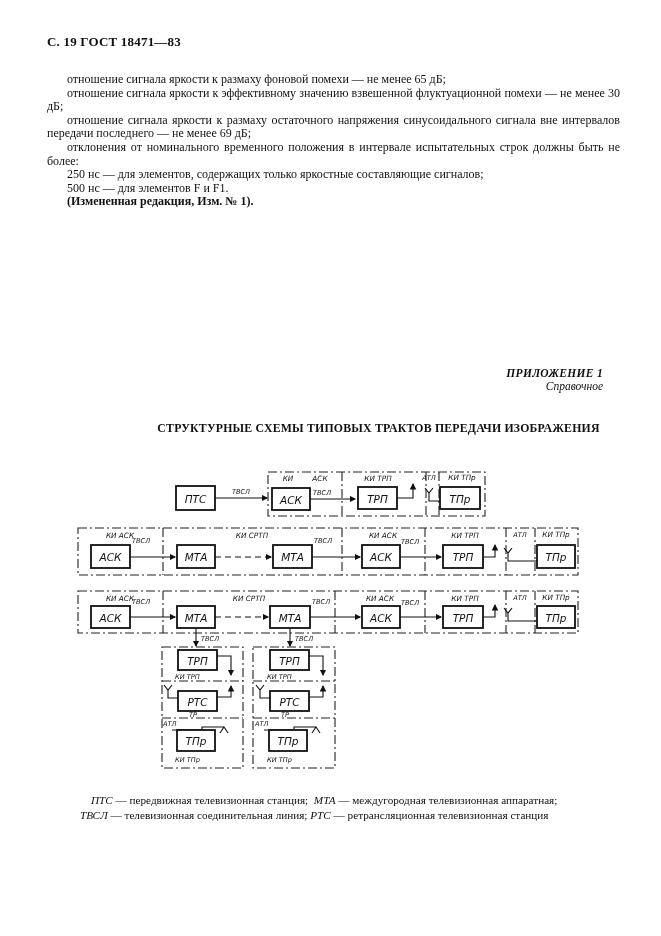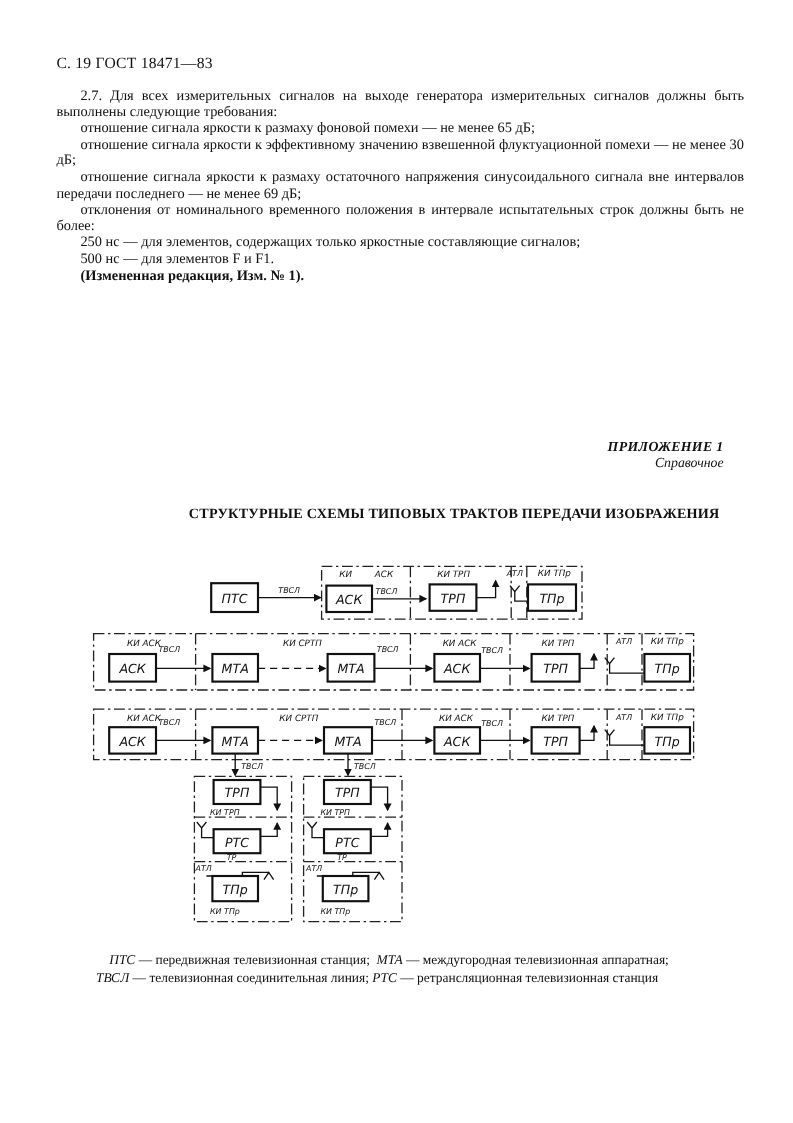--- a/index.html
+++ b/index.html
@@ -1,19 +1,19 @@
 <!DOCTYPE html>
 <html><head>
 <meta charset="utf-8">
 <style>
   html,body{margin:0;padding:0;}
   body{width:661px;height:936px;background:#ffffff;position:relative;overflow:hidden;
        font-family:"Liberation Serif", serif;color:#111;}
   .abs{position:absolute;}
-  .page-header{left:47px;top:45px;font-size:13px;font-weight:normal;letter-spacing:.2px;}
+  .page-header{left:47px;top:34px;font-size:13px;font-weight:bold;letter-spacing:.2px;}
   .bodytext{left:47px;top:73px;width:573px;font-size:12px;line-height:13.6px;text-align:justify;}
   .bodytext p{margin:0;text-indent:20px;}
   .bodytext p.b{font-weight:bold;}
   .appendix{right:58px;top:367px;text-align:right;font-style:italic;font-size:11.5px;line-height:13px;}
   .appendix .a1{font-weight:bold;letter-spacing:.3px;}
   .doc-title{left:0;top:421px;width:661px;text-align:center;font-weight:bold;font-size:11.8px;letter-spacing:.2px;padding-left:48px;}
   .legend{left:80px;top:793px;width:535px;font-size:11.2px;line-height:15px;}
   .legend .l1{padding-left:11px;}
   .legend i{font-style:italic;}
   svg{display:block;}
@@ -25,21 +25,20 @@
   .wire{fill:none;stroke:#111;stroke-width:1.1;}
   .wired{fill:none;stroke:#111;stroke-width:1.1;stroke-dasharray:6 4;}
   .reg{fill:none;stroke:#222;stroke-width:1.1;stroke-dasharray:9 3 2 3;}
 </style>
 </head>
 <body>
 
 <div class="abs page-header">С. 19 ГОСТ 18471—83</div>
 
 <div class="abs bodytext">
-  <p>2.7. Для всех измерительных сигналов на выходе генератора измерительных сигналов должны быть выполнены следующие требования:</p>
   <p>отношение сигнала яркости к размаху фоновой помехи — не менее 65 дБ;</p>
   <p>отношение сигнала яркости к эффективному значению взвешенной флуктуационной помехи — не менее 30 дБ;</p>
   <p>отношение сигнала яркости к размаху остаточного напряжения синусоидального сигнала вне интервалов передачи последнего — не менее 69 дБ;</p>
   <p>отклонения от номинального временного положения в интервале испытательных строк должны быть не более:</p>
   <p>250 нс — для элементов, содержащих только яркостные составляющие сигналов;</p>
   <p>500 нс — для элементов F и F1.</p>
   <p class="b">(Измененная редакция, Изм. № 1).</p>
 </div>
 
 <div class="abs appendix">

